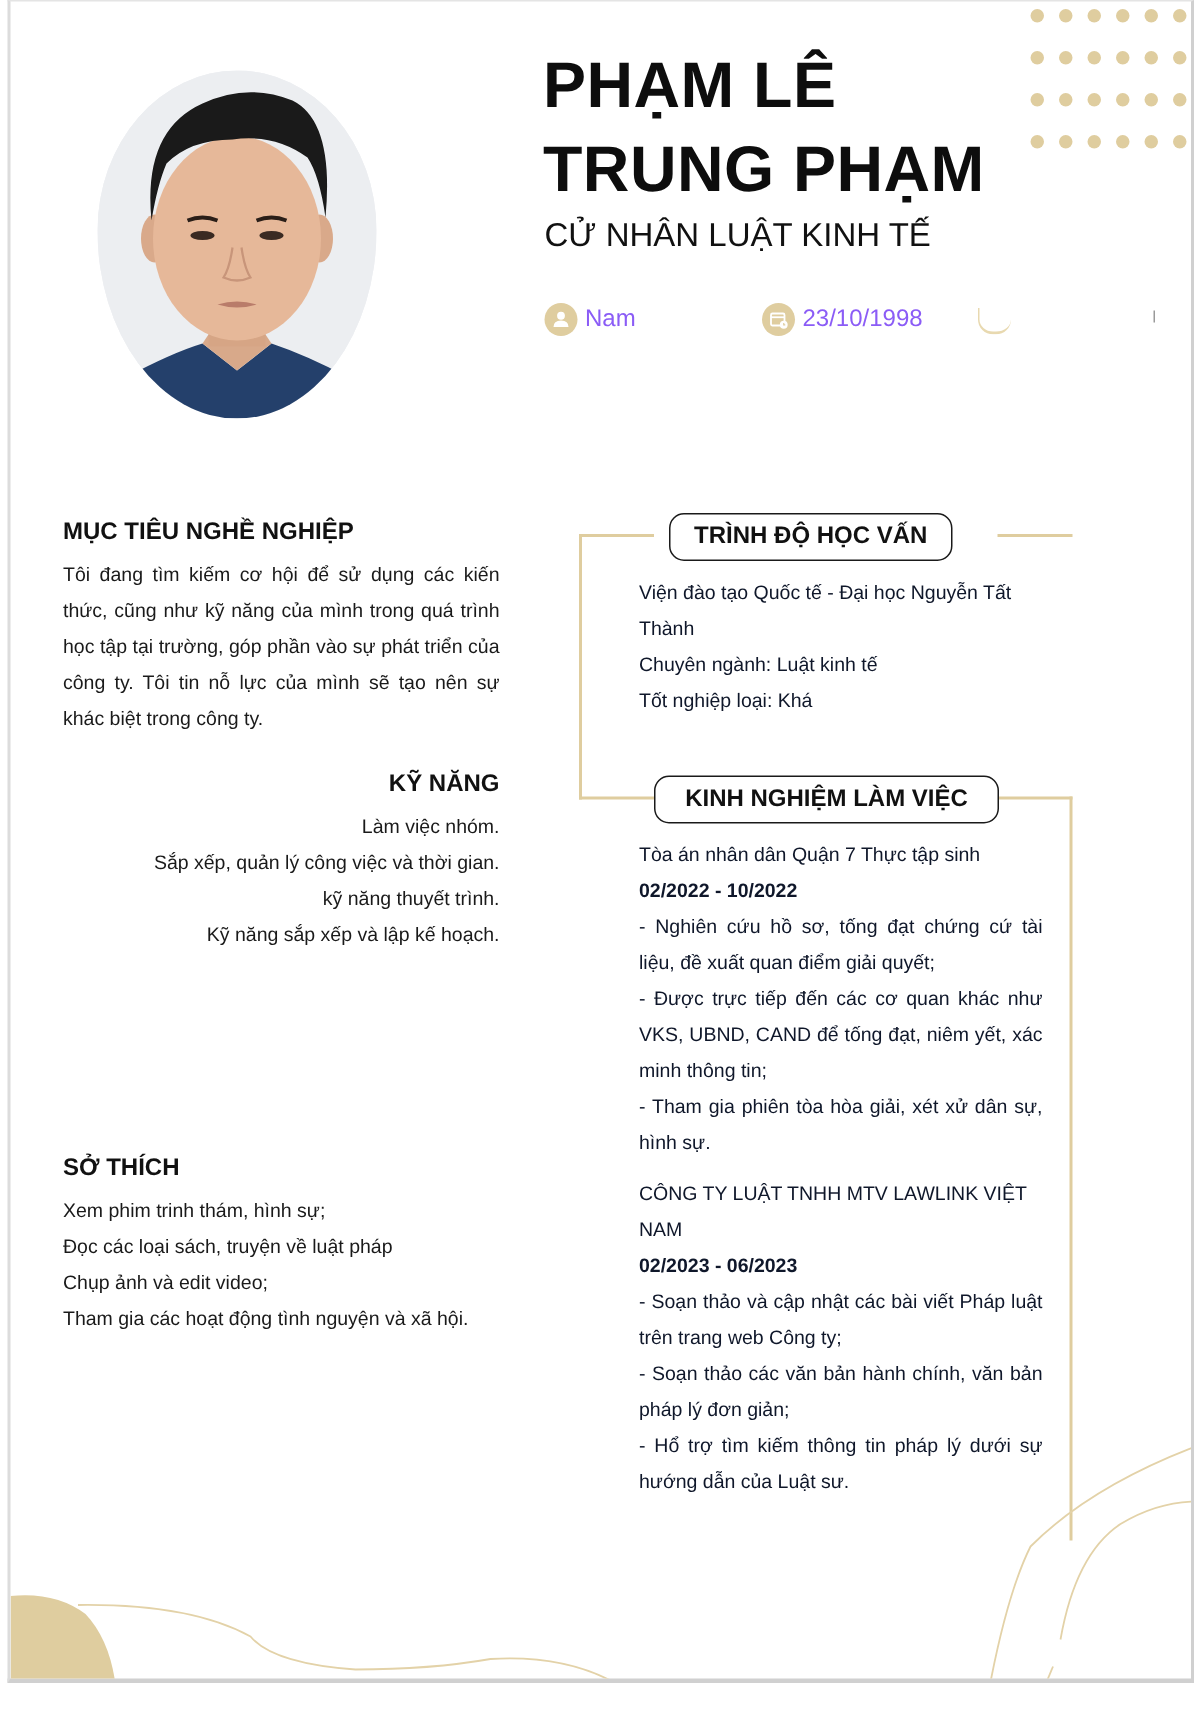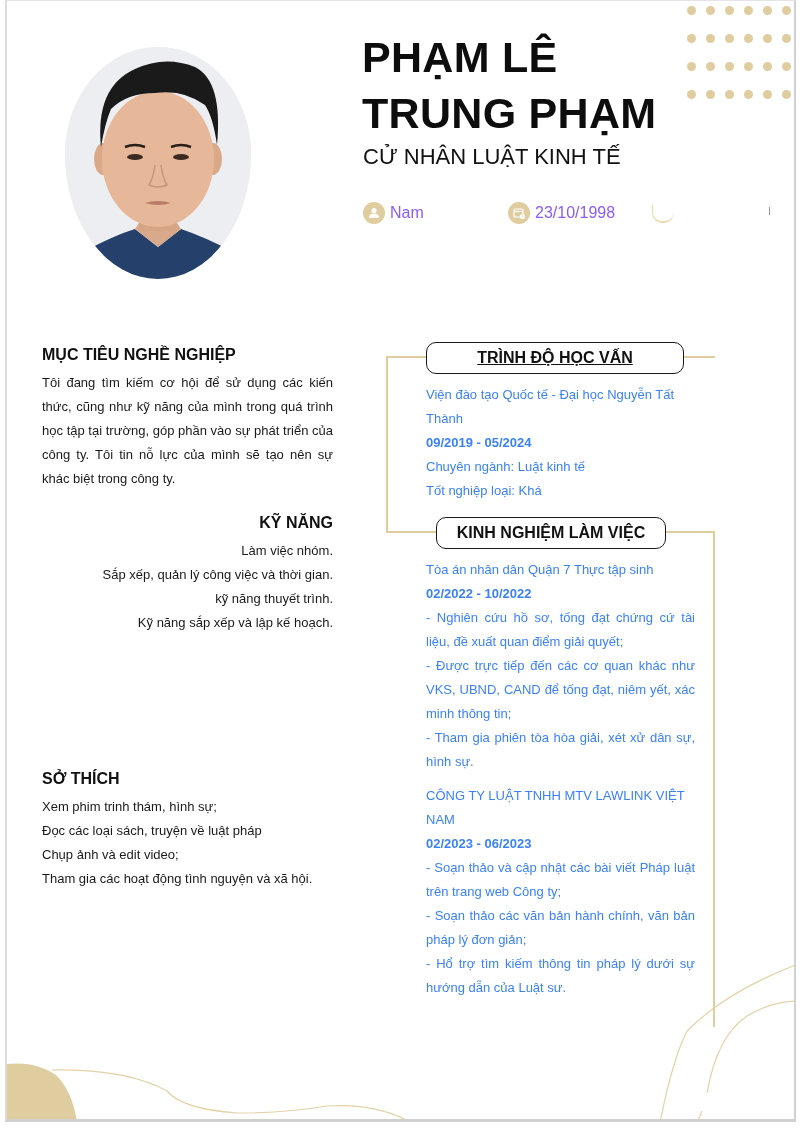--- a/index.html
+++ b/index.html
@@ -39,21 +39,21 @@
     .lsec h2 { font-size: 16px; font-weight: 700; color: #111; line-height: 20px; margin-bottom: 6px; }
     .lsec p { font-size: 13px; line-height: 24px; color: #1a1a1a; }
     .justify { text-align: justify; text-align-last: left; }
 
     
     .tl-line { position: absolute; background: #dfcd9f; }
     .sec-pill {
       position: absolute; height: 32px; border: 1.3px solid #1a1a1a; border-radius: 10px; background: #fff;
       font-size: 16px; font-weight: 700; color: #111; display: flex; align-items: center; justify-content: center; line-height: 20px;
     }
-    .rblock { position: absolute; left: 419px; width: 269px; font-size: 13px; line-height: 24px; color: #3b82f6; }
+    .rblock { position: absolute; left: 419px; width: 269px; font-size: 13px; line-height: 24px; color: #0f172a; }
     .rblock .bold { font-weight: 700; }
 
     svg.deco { position: absolute; left: 0; top: 0; pointer-events: none; }
   </style>
 </head>
 <body>
 
 <div class="page">
 
   <div class="dots">
@@ -166,26 +166,25 @@
     <p>Tham gia các hoạt động tình nguyện và xã hội.</p>
   </div>
 
   <div class="tl-line" style="left:379px; top:355px; width:50px; height:2px;"></div>
   <div class="tl-line" style="left:379px; top:355px; width:2px; height:177px;"></div>
   <div class="tl-line" style="left:379px; top:530px; width:50px; height:2px;"></div>
   <div class="tl-line" style="left:658px; top:355px; width:50px; height:2px;"></div>
   <div class="tl-line" style="left:658px; top:530px; width:50px; height:2px;"></div>
   <div class="tl-line" style="left:706px; top:530px; width:2px; height:496px;"></div>
 
-  <div class="sec-pill" style="left:419px; top:341px; width:258px;text-decoration:underline;">
+  <div class="sec-pill" style="left:439px; top:341px; width:189px;">
     <span>TRÌNH ĐỘ HỌC VẤN</span>
   </div>
   <div class="rblock" style="top:382px;">
     <p>Viện đào tạo Quốc tế - Đại học Nguyễn Tất Thành</p>
-    <p class="bold">09/2019 - 05/2024</p>
     <p>Chuyên ngành: Luật kinh tế</p>
     <p>Tốt nghiệp loại: Khá</p>
   </div>
 
   <div class="sec-pill" style="left:429px; top:516px; width:230px;">
     <span>KINH NGHIỆM LÀM VIỆC</span>
   </div>
   <div class="rblock" style="top:557px;">
     <p>Tòa án nhân dân Quận 7 Thực tập sinh</p>
     <p class="bold">02/2022 - 10/2022</p>

